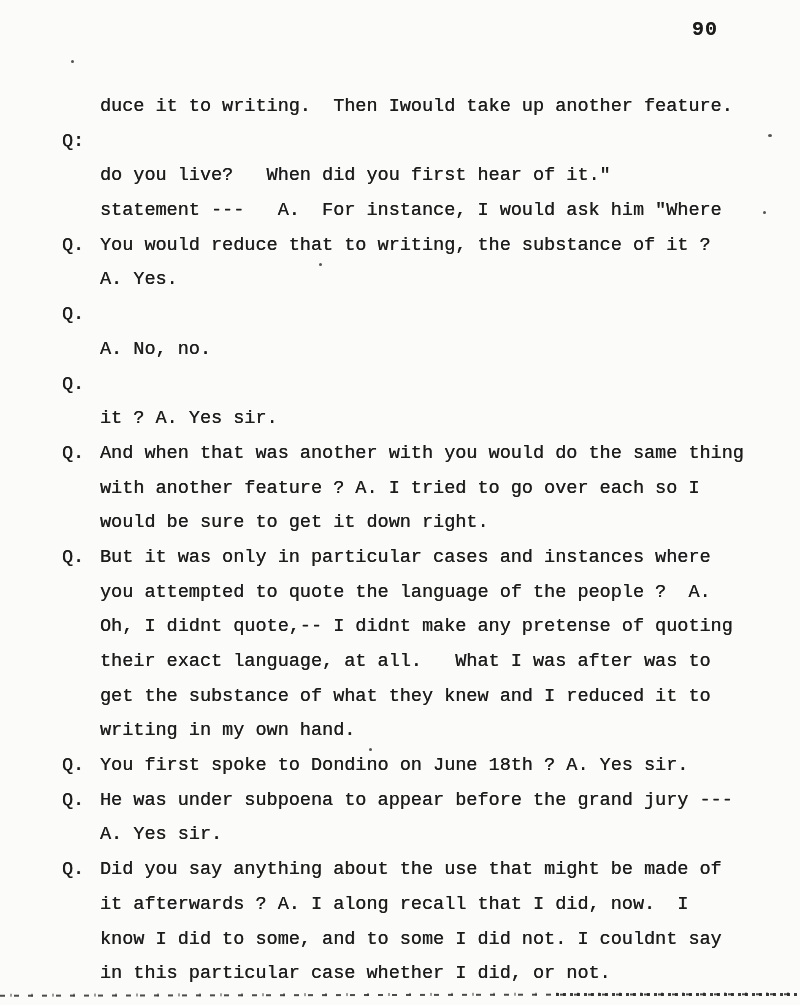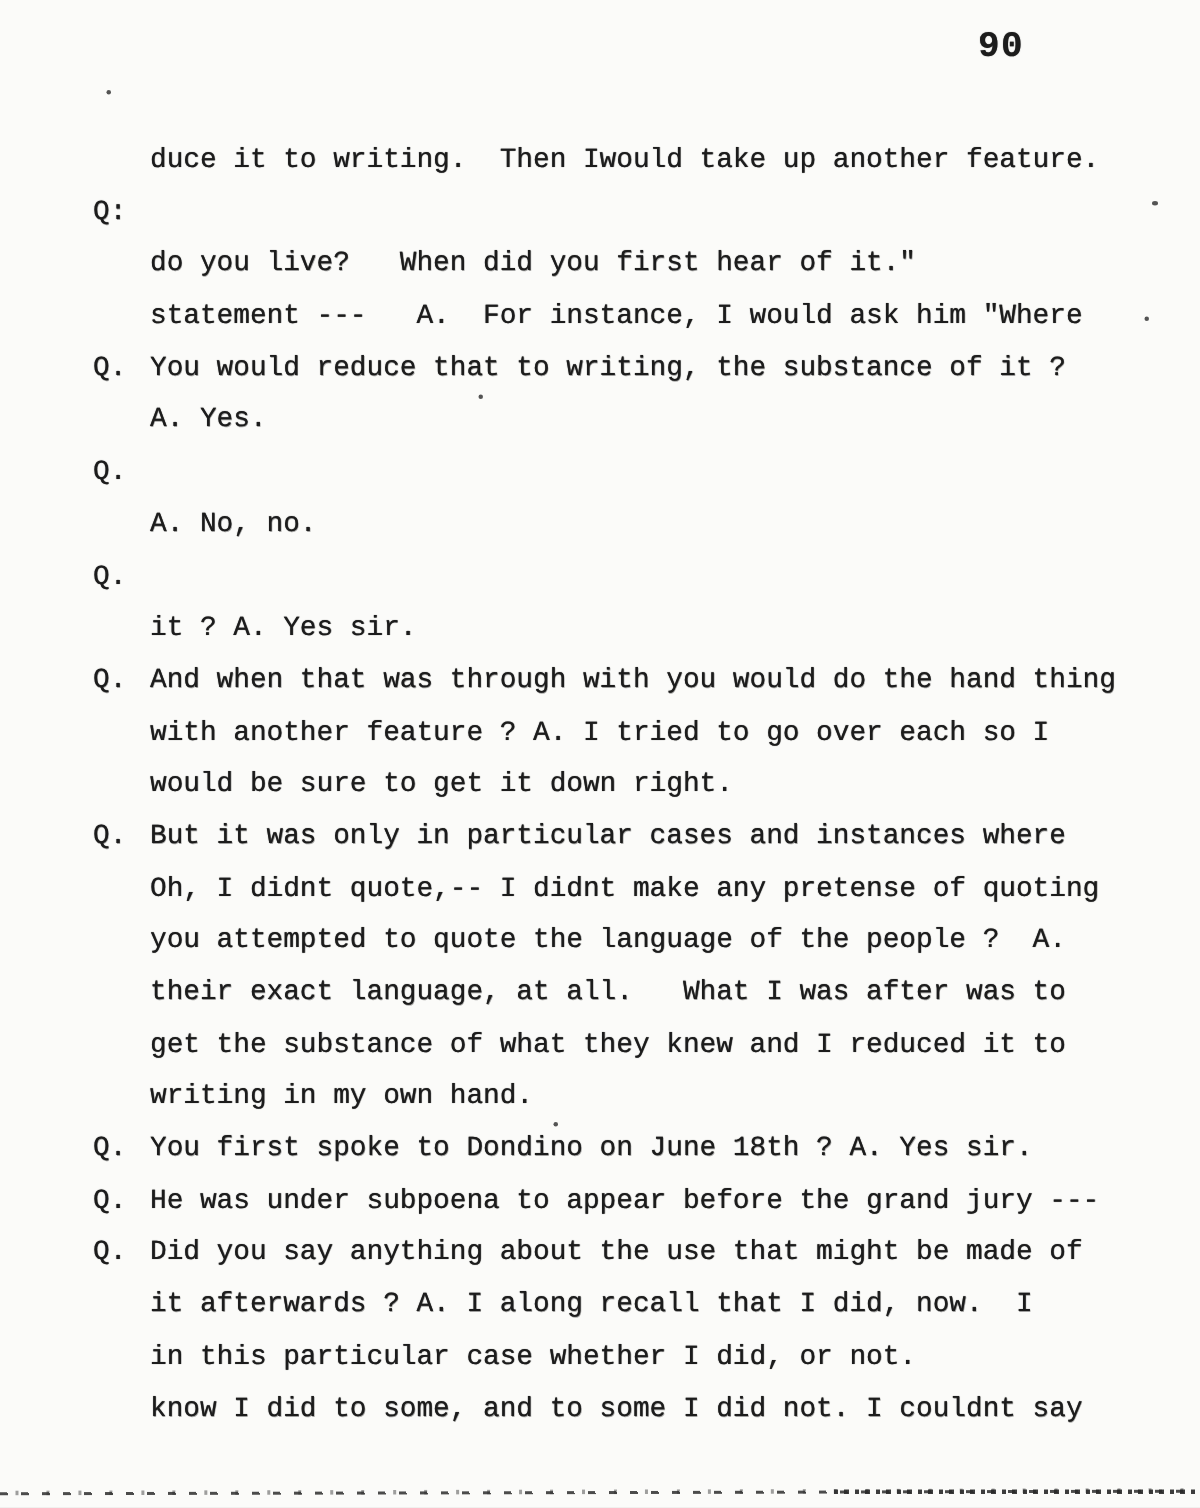--- a/index.html
+++ b/index.html
@@ -13,22 +13,22 @@
     height: 1005px;
     margin: 0;
     background: var(--paper, #fbfbf9);
     overflow: hidden;
     font-family: "Liberation Mono", "DejaVu Sans Mono", monospace;
     color: var(--ink, #1c1c1c);
   }
   .page-number {
     position: absolute;
     top: 18px;
-    left: 652px;
-    font-size: 24px;
+    left: 692px;
+    font-size: 20px;
     font-weight: 700;
     letter-spacing: 1px;
     text-shadow: 0 0 0.6px rgba(20,20,20,0.75);
   }
   .body-block {
     position: absolute;
     top: 90px;
     left: 0;
     width: 800px;
   }
@@ -95,35 +95,36 @@
       <div class="t-line"><span>duce it to writing.  Then Iwould take up another feature.</span></div>
       <div class="t-line"><span class="marker">Q:</span></div>
       <div class="t-line"><span>do you live?   When did you first hear of it."</span></div>
       <div class="t-line"><span>statement ---   A.  For instance, I would ask him "Where</span></div>
       <div class="t-line"><span class="marker">Q.</span><span>You would reduce that to writing, the substance of it ?</span></div>
       <div class="t-line"><span>A. Yes.</span></div>
       <div class="t-line"><span class="marker">Q.</span></div>
       <div class="t-line"><span>A. No, no.</span></div>
       <div class="t-line"><span class="marker">Q.</span></div>
       <div class="t-line"><span>it ? A. Yes sir.</span></div>
-      <div class="t-line"><span class="marker">Q.</span><span>And when that was through with you would do the hand thing</span></div>
+      <div class="t-line"><span class="marker">Q.</span><span>And when that was another with you would do the same thing</span></div>
       <div class="t-line"><span>with another feature ? A. I tried to go over each so I</span></div>
       <div class="t-line"><span>would be sure to get it down right.</span></div>
       <div class="t-line"><span class="marker">Q.</span><span>But it was only in particular cases and instances where</span></div>
+      <div class="t-line"><span>you attempted to quote the language of the people ?  A.</span></div>
       <div class="t-line"><span>Oh, I didnt quote,-- I didnt make any pretense of quoting</span></div>
-      <div class="t-line"><span>you attempted to quote the language of the people ?  A.</span></div>
       <div class="t-line"><span>their exact language, at all.   What I was after was to</span></div>
       <div class="t-line"><span>get the substance of what they knew and I reduced it to</span></div>
       <div class="t-line"><span>writing in my own hand.</span></div>
       <div class="t-line"><span class="marker">Q.</span><span>You first spoke to Dondino on June 18th ? A. Yes sir.</span></div>
       <div class="t-line"><span class="marker">Q.</span><span>He was under subpoena to appear before the grand jury ---</span></div>
+      <div class="t-line"><span>A. Yes sir.</span></div>
       <div class="t-line"><span class="marker">Q.</span><span>Did you say anything about the use that might be made of</span></div>
       <div class="t-line"><span>it afterwards ? A. I along recall that I did, now.  I</span></div>
+      <div class="t-line"><span>know I did to some, and to some I did not. I couldnt say</span></div>
       <div class="t-line"><span>in this particular case whether I did, or not.</span></div>
-      <div class="t-line"><span>know I did to some, and to some I did not. I couldnt say</span></div>
     </div>
 
   <span class="speck s1"></span>
   <span class="speck s2"></span>
   <span class="speck s3"></span>
   <span class="speck s4"></span>
   <span class="speck s5"></span>
 
   <div class="scan-line"></div>
   <div class="scan-line-dense"></div>

